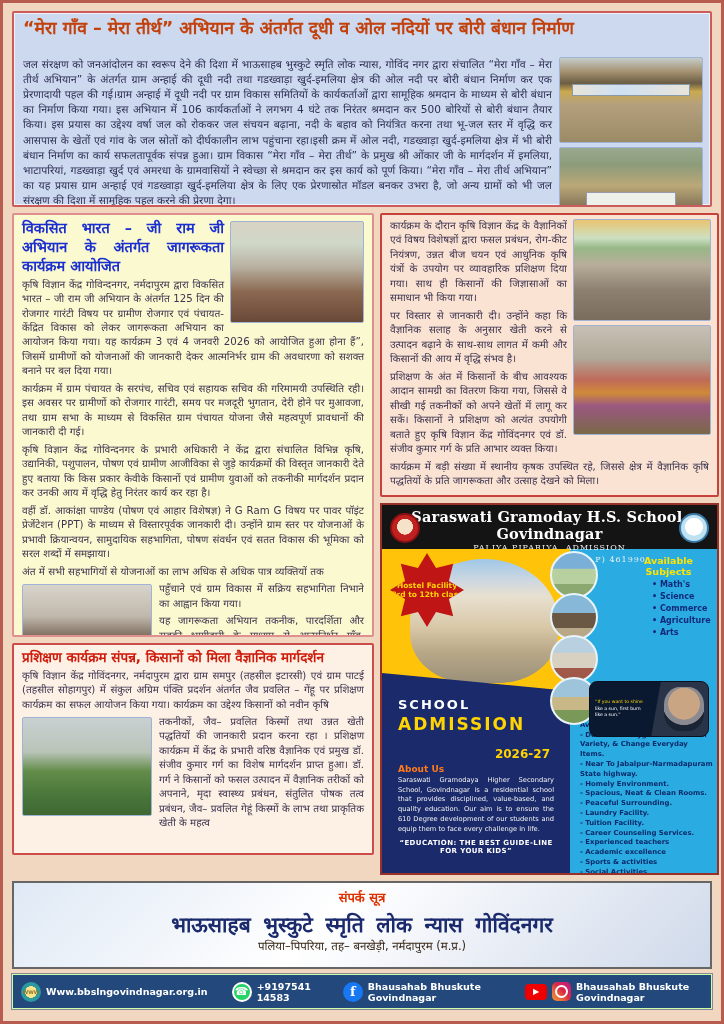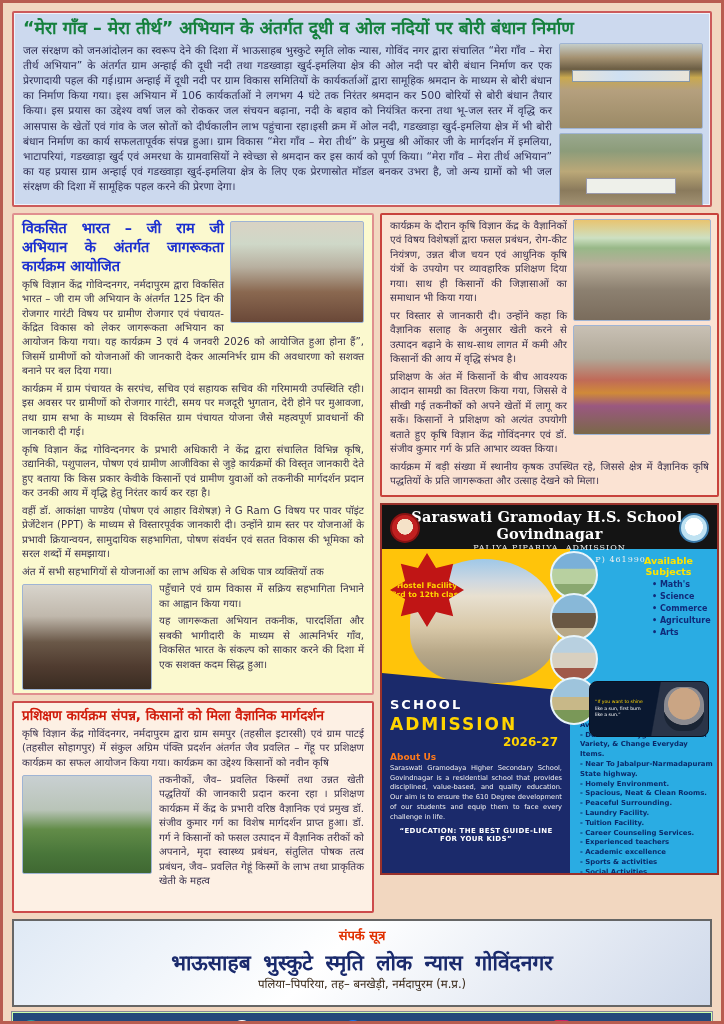--- a/index.html
+++ b/index.html
@@ -3,35 +3,35 @@
 <meta charset="utf-8">
 <style>
   html,body{margin:0;padding:0;background:#888;}
   .page{position:relative;width:724px;height:1024px;background:#f2d7c0;
     border:3px solid #b85c50;box-sizing:border-box;padding:8px 9px;
     font-family:"DejaVu Sans","Liberation Sans",sans-serif;overflow:hidden;}
   .box{box-sizing:border-box;border:2px solid #cc5b5b;border-radius:2px;overflow:hidden;}
   
   .top-article{background:#ccd9ee;padding:5px 9px 4px 9px;height:196px;margin-bottom:6px;
     box-shadow:inset 0 0 0 1px #eef3fb;}
-  .top-article h1{margin:0 0 3px 0;font-size:17.5px;line-height:1.25;color:#15803d;font-weight:bold;}
+  .top-article h1{margin:0 0 17px 0;font-size:17.5px;line-height:1.25;color:#c2410c;font-weight:bold;}
   .ta-body{font-size:10.6px;line-height:1.43;color:#2f2f55;text-align:justify;}
   .photo{border:1px solid #9fb4d4;border-radius:2px;background:#b0a080;}
   .photo-col-right{float:right;width:142px;margin:0 0 2px 7px;}
   .photo-col-right .photo{width:142px;margin-bottom:4px;}
   .ph-river1{height:84px;background:linear-gradient(180deg,#c4cdc9 0%,#a59272 16%,#6b5d44 30%,#caa94e 40%,#b5a07e 55%,#9b8a66 100%);}
   .ph-river2{height:94px;background:linear-gradient(180deg,#9aa88e 0%,#8c9c7a 18%,#bba878 40%,#8a7a5c 60%,#a89878 80%,#8a7a58 100%);}
   .banner-strip{height:10px;margin:26px 12px 0 12px;background:linear-gradient(90deg,#e8e4d8,#cfe0f2 40%,#e8e4d8);border:1px solid #8899aa;}
   .banner-strip2{height:14px;margin:44px 26px 0 26px;background:#eef0ea;border:1px solid #99a;}
   
   .cols{display:flex;gap:6px;}
   .col-left{width:362px;flex:none;}
   .col-right{width:339px;flex:none;}
   
-  .art1{background:#fbf9cf;border-color:#e08f8f;height:482px;padding:4px 8px;margin-bottom:6px;}
+  .art1{background:#fbf9cf;border-color:#e08f8f;height:424px;padding:4px 8px;margin-bottom:6px;}
   .art1 h2{margin:0 0 2px 0;font-size:14.5px;line-height:1.3;color:#1b2fd0;font-weight:bold;}
   .art-body{font-size:10.2px;line-height:1.42;color:#3c3450;text-align:justify;}
   .art-body p{margin:0 0 3px 0;}
   .f-right{float:right;margin:2px 0 3px 6px;}
   .f-left{float:left;margin:2px 7px 2px 0;}
   .ph-seminar{width:132px;height:100px;background:linear-gradient(180deg,#d9d3c4 0%,#cfd8c8 22%,#b8b0a0 45%,#8a6850 70%,#6a4838 100%);}
   .ph-meetroom{width:128px;height:104px;background:linear-gradient(180deg,#d8d4cc 0%,#c0b8ac 30%,#6a5848 55%,#503c30 78%,#3a2c22 100%);}
   
   .art2{background:#fdf0e4;border-color:#cc4b4b;height:212px;padding:4px 8px;}
   .art2 h2{margin:0 0 2px 0;font-size:13.5px;color:#cf1b0b;font-weight:bold;line-height:1.3;}
@@ -71,25 +71,25 @@
   .avail{font-weight:bold;font-size:9.5px;color:#ffe400;text-align:center;margin:2px 0 2px 0;}
   .subjects{font-size:8px;color:#102a7a;font-weight:bold;padding-left:26px;line-height:1.5;}
   .kalam{position:absolute;right:8px;bottom:-46px;width:118px;height:54px;border-radius:8px;
     background:linear-gradient(100deg,#0a1830 0 55%,#2a3448 56% 100%);display:flex;align-items:center;z-index:4;
     border:1px solid #0a1020;}
   .kalam-q{flex:1;color:#fff;font-size:4.6px;line-height:1.4;padding:2px 1px 2px 5px;}
   .kalam-q .hl{color:#ffd400;}
   .kalam-face{width:40px;height:44px;margin-right:4px;border-radius:40%;
     background:radial-gradient(circle at 50% 38%,#caa584 0 46%,#8a8a90 48% 62%,#1a2434 64% 100%);}
   .ad-bottom{flex:1;display:flex;position:relative;}
-  .ad-navy{width:188px;flex:none;background:#1b2a6b;color:#fff;padding:6px 8px;box-sizing:border-box;position:relative;}
+  .ad-navy{width:188px;flex:none;background:#1b2a6b;color:#fff;padding:6px 16px;box-sizing:border-box;position:relative;}
   .ad-navy:before{content:"";position:absolute;left:0;top:-18px;border-left:188px solid #1b2a6b;border-top:18px solid transparent;}
   .lbl-school{font-size:13px;font-weight:bold;letter-spacing:2px;position:relative;z-index:2;}
   .lbl-adm{font-size:17px;font-weight:bold;color:#ffd400;letter-spacing:2px;margin-top:2px;}
-  .lbl-year{font-size:12px;font-weight:bold;color:#ffd400;text-align:right;margin:1px 4px 3px 0;}
+  .lbl-year{font-size:12px;font-weight:bold;color:#ffd400;text-align:right;margin:13px 4px 3px 0;}
   .lbl-about{font-size:9px;font-weight:bold;color:#ff7a1a;margin-bottom:2px;}
   .about-txt{font-size:6.7px;line-height:1.45;text-align:justify;color:#f2f2f2;}
   .tagline{font-size:7px;font-weight:bold;text-align:center;margin-top:5px;letter-spacing:.4px;}
   .ad-fac{flex:1;padding:4px 4px 0 10px;box-sizing:border-box;}
   .fac-title{color:#d01818;font-weight:bold;font-size:11.5px;margin-bottom:2px;}
   .fac-list{font-size:6.9px;color:#0a2a6a;line-height:1.42;font-weight:bold;}
   .ic{display:inline-flex;align-items:center;justify-content:center;flex:none;}
   
   .footer-box{margin-top:6px;height:88px;border:2px solid #666;background:linear-gradient(135deg,#dfe9f5 0%,#ffffff 45%,#cfd9ea 100%);
     text-align:center;padding-top:5px;box-sizing:border-box;}

